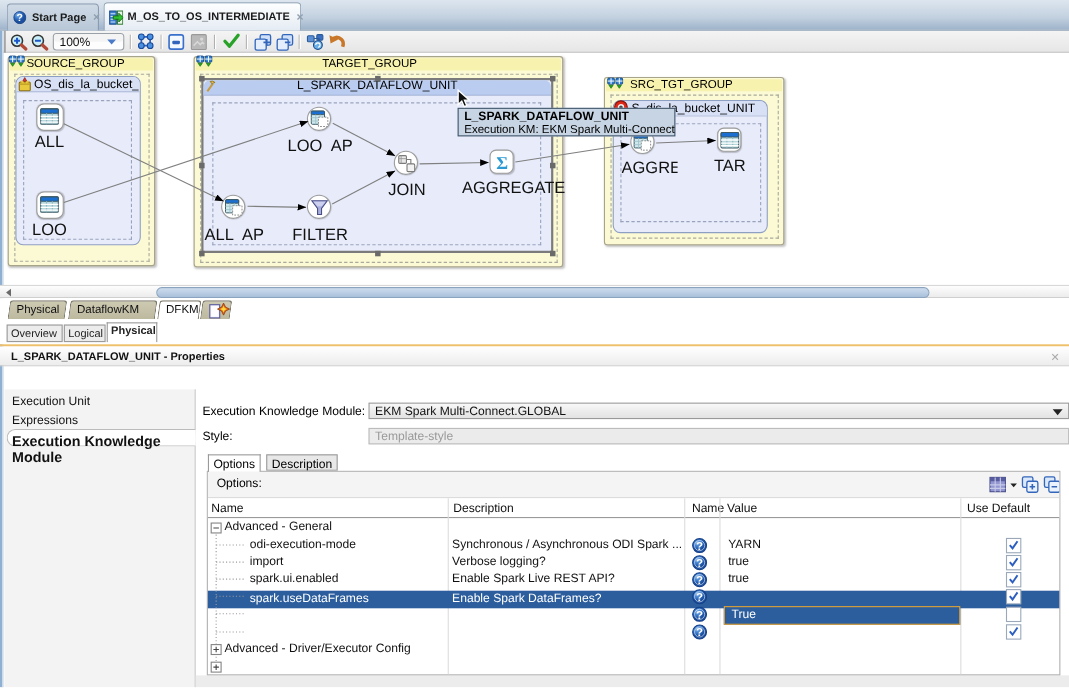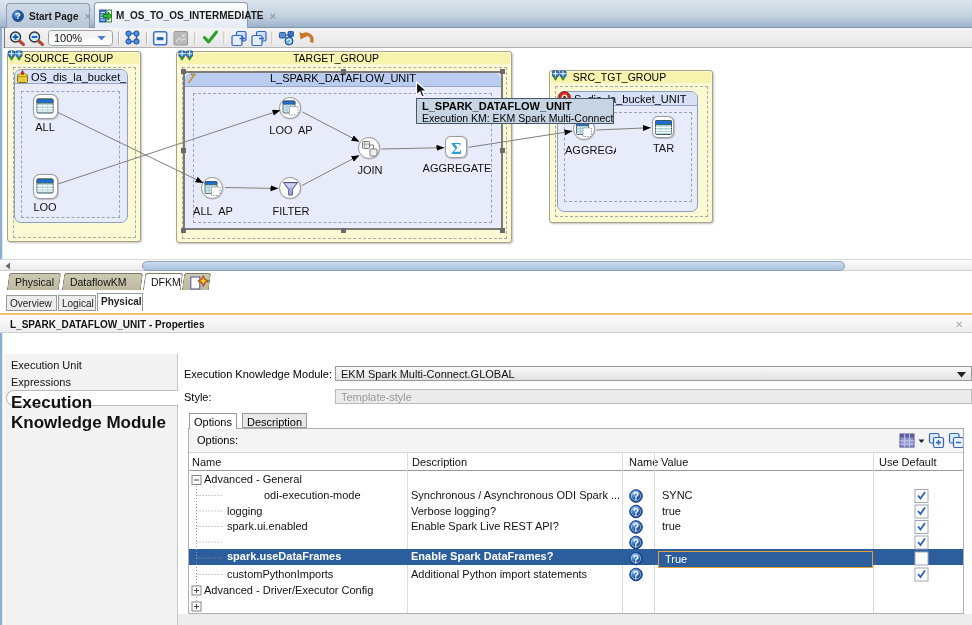--- a/index.html
+++ b/index.html
@@ -6,39 +6,39 @@
 *{box-sizing:border-box;}
 #app{position:relative;width:972px;height:625px;background:#fff;overflow:hidden;
   font-family:"Liberation Sans",sans-serif;font-size:11px;color:#000;}
 .abs{position:absolute;}
 
 #tabbar{left:0;top:0;width:972px;height:28px;
   background:linear-gradient(#dde6ef,#c2d0df 60%,#9db3ca);border-bottom:1px solid #8096ab;}
 .dtab{position:absolute;top:3px;height:25px;border:1px solid #8b9cb0;border-bottom:none;
   border-radius:4px 4px 0 0;display:flex;align-items:center;padding:0 4px 0 2px;}
 #tab-start{left:6px;width:84px;background:linear-gradient(#cfdae6,#b7c6d6);}
-#tab-map{left:94px;top:2px;height:26px;width:154px;background:linear-gradient(#fdfeff,#eef3f8 60%,#e4ebf3);}
+#tab-map{left:94px;top:2px;height:26px;width:180px;background:linear-gradient(#fdfeff,#eef3f8 60%,#e4ebf3);}
 .dtab .lbl{font-weight:bold;font-size:10px;color:#1a1a1a;white-space:nowrap;}
 .dtab .x{color:#90a0b0;font-size:11px;margin-left:6px;font-weight:bold;}
 
 #toolbar{left:0;top:28px;width:972px;height:20px;background:linear-gradient(#f4f4f4,#e6e6e6);
   border-bottom:1px solid #b4b4b4;}
 
 #canvas{left:0;top:48px;width:972px;height:211px;background:#fff;}
 #leftstrip{left:0;top:28px;width:3px;height:597px;background:#8fb0d0;border-right:1px solid #dde6ee;}
 .group{position:absolute;background:#fbfad4;border:1px solid #a8a489;border-radius:3px;
   box-shadow:1px 1px 2px rgba(120,120,120,.45);}
 .ghead{position:absolute;left:1px;right:1px;top:1px;height:11px;background:#f7f2ae;
   font-size:11px;color:#111;}
 .gdash{position:absolute;border:1px dashed #a9a99c;}
 .unit{position:absolute;background:#e8ecfa;border:1px solid #8e9fc4;border-radius:7px;}
 .uhead{position:absolute;left:0;right:0;top:0;height:14px;background:#d8e0f6;
   border-bottom:1px solid #97a6c8;border-radius:6px 6px 0 0;font-size:11px;color:#111;}
 .udash{position:absolute;border:1px dashed #9aa3be;}
-.nodelbl{position:absolute;text-align:center;font-size:11px;color:#111;white-space:nowrap;}
+.nodelbl{position:absolute;text-align:center;font-size:15px;color:#111;white-space:nowrap;}
 .nicon{position:absolute;background:#fff;border:1px solid #9c9c9c;}
 .unit.sel{border:2px solid #7b7b7b;border-radius:2px;}
 .handle{position:absolute;width:5px;height:5px;background:#6a6a6a;z-index:6;}
 .sq{border-radius:6px;width:23px;height:23px;box-shadow:0.5px 0.5px 1px rgba(0,0,0,.2);}
 .ci{border-radius:50%;width:22px;height:22px;box-shadow:0.5px 0.5px 1px rgba(0,0,0,.2);}
 
 #hscroll{left:0;top:259px;width:972px;height:12px;background:linear-gradient(#fdfdfd,#ececec);
   border-top:1px solid #d8d8d8;border-bottom:1px solid #cfcfcf;}
 #hthumb{position:absolute;left:142px;top:1px;width:703px;height:10px;border-radius:5px;
   background:linear-gradient(#cddcee,#a9c0da);border:1px solid #8aa4c0;}
@@ -369,21 +369,21 @@
   </div>
   <div id="proptop" class="abs"></div>
   <div id="prophdr" class="abs">
       <span class="t">L_SPARK_DATAFLOW_UNIT - Properties</span>
     </div>
   <div class="abs" style="left:955px;top:319px;color:#aaa;font-size:10px;">✕</div>
   <div id="navpanel" class="abs">
     <div id="navsel"></div>
     <div class="navitem" style="top:5px;">Execution Unit</div>
     <div class="navitem" style="top:22px;">Expressions</div>
-    <div class="navitem" style="top:39px;font-weight:bold;font-size:17px;">Execution Knowledge Module</div>
+    <div class="navitem" style="top:39px;font-weight:bold;font-size:13px;">Execution Knowledge Module</div>
   </div>
   <div id="content" class="abs">
     <div class="abs" style="left:6px;top:14px;">Execution Knowledge Module:</div>
     <div class="abs" style="left:6px;top:37px;">Style:</div>
     <div class="fld" id="kmcombo">EKM Spark Multi-Connect.GLOBAL
       <svg width="14" height="13" style="position:absolute;right:2px;top:1px;">
           <path d="M2,4 l9,0 l-4.5,5.5 z" fill="#222"></path>
         </svg>
     </div>
     <div class="fld" id="stylefld">Template-style</div>
@@ -420,44 +420,40 @@
         <span class="hcell" style="left:690px;">Use Default</span>
       </div>
       <div class="vline" style="left:218px;"></div>
       <div class="vline" style="left:433px;"></div>
       <div class="vline" style="left:465px;"></div>
       <div class="vline" style="left:684px;"></div>
       <div class="row" style="top:43px;">
         <span class="cellname" style="left:15px;">Advanced - General</span>
       </div>
       <div class="row" style="top:59px;">
-        <span class="cellname" style="left:38px;margin-left:37px;">odi-execution-mode</span>
+        <span class="cellname" style="left:38px;">odi-execution-mode</span>
         <span class="celldesc">Synchronous / Asynchronous ODI Spark ...</span>
-        <span class="cellval">SYNC</span>
+        <span class="cellval">YARN</span>
       </div>
       <div class="row" style="top:74.5px;">
-        <span class="cellname" style="left:38px;">logging</span>
+        <span class="cellname" style="left:38px;">import</span>
         <span class="celldesc">Verbose logging?</span>
         <span class="cellval">true</span>
       </div>
       <div class="row" style="top:90px;">
         <span class="cellname" style="left:38px;">spark.ui.enabled</span>
         <span class="celldesc">Enable Spark Live REST API?</span>
         <span class="cellval">true</span>
       </div>
-      <div class="row sel" style="top:120px;height:16px;font-weight:bold;">
+      <div class="row sel" style="top:108px;height:16px;">
         <span class="cellname" style="left:38px;">spark.useDataFrames</span>
         <span class="celldesc">Enable Spark DataFrames?</span>
       </div>
       <div id="valedit" style="position:absolute;left:469px;top:121.5px;width:215px;height:17px;
         background:#2c5e9e;border:1.5px solid #dfa236;color:#fff;font-size:11px;padding:1px 0 0 6px;z-index:3;">True</div>
-      <div class="row" style="top:138px;">
-        <span class="cellname" style="left:38px;">customPythonImports</span>
-        <span class="celldesc">Additional Python import statements</span>
-      </div>
       <div class="row" style="top:153.5px;">
         <span class="cellname" style="left:15px;">Advanced - Driver/Executor Config</span>
       </div>
       <svg width="776" height="186" style="position:absolute;left:0;top:0;z-index:2;" id="treesvg">
         <g stroke="#9a9a9a" stroke-dasharray="1,2" fill="none">
           <line x1="7.5" y1="54" x2="7.5" y2="177"></line>
           <line x1="7.5" y1="66.5" x2="34" y2="66.5"></line>
           <line x1="7.5" y1="82" x2="34" y2="82"></line>
           <line x1="7.5" y1="97.5" x2="34" y2="97.5"></line>
           <line x1="7.5" y1="113" x2="34" y2="113"></line>

